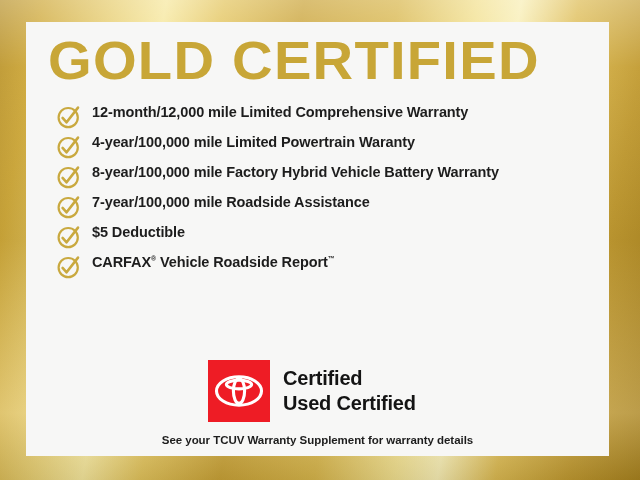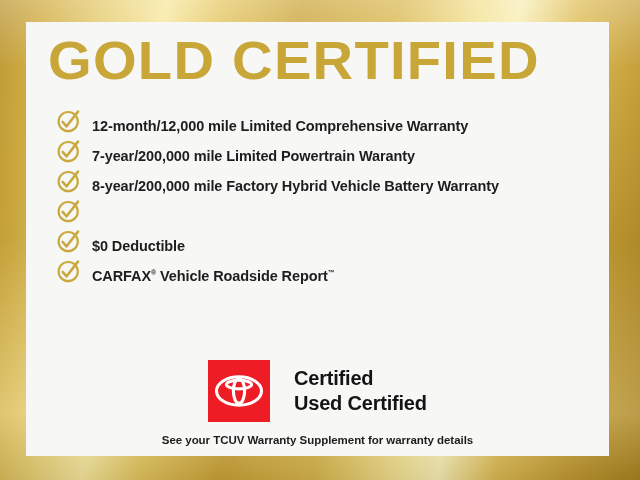--- a/index.html
+++ b/index.html
@@ -81,21 +81,21 @@
 
   
   .benefits {
     position: absolute;
     left: 30px;
     top: 82px;
     width: 545px;
   }
   .benefit-row {
     display: flex;
-    align-items: flex-end;
+    align-items: flex-start;
     height: 30px;
   }
   .check-icon {
     flex: 0 0 auto;
     width: 26px;
     height: 26px;
     margin-right: 10px;
     display: block;
   }
   .benefit-text {
@@ -120,21 +120,21 @@
     align-items: center;
   }
   .toyota-mark {
     width: 62px;
     height: 62px;
     background: #ee1c25;
     display: block;
     flex: 0 0 auto;
   }
   .lockup-text {
-    margin-left: 24px;
+    margin-left: 13px;
     font-size: 20px;
     line-height: 25px;
     font-weight: 700;
     color: #141414;
     letter-spacing: -0.2px;
   }
   .lockup-text div { white-space: nowrap; }
 
   
   .footer {
@@ -165,44 +165,45 @@
           <path d="M6.6 13.9 L10.6 18.3 L22.0 3.6" fill="none" stroke="#c9a93f" stroke-width="2.6" stroke-linecap="round" stroke-linejoin="round"></path>
         </svg>
         <span class="benefit-text">12-month/12,000 mile Limited Comprehensive Warranty</span>
       </div>
 
       <div class="benefit-row">
         <svg class="check-icon" viewBox="0 0 26 26">
           <circle cx="12.2" cy="13.6" r="9.6" fill="none" stroke="#c9a93f" stroke-width="2.2"></circle>
           <path d="M6.6 13.9 L10.6 18.3 L22.0 3.6" fill="none" stroke="#c9a93f" stroke-width="2.6" stroke-linecap="round" stroke-linejoin="round"></path>
         </svg>
-        <span class="benefit-text">7-year/200,000 mile Limited Powertrain Waranty</span>
-      </div>
-
-      <div class="benefit-row">
-        <svg class="check-icon" viewBox="0 0 26 26">
-          <circle cx="12.2" cy="13.6" r="9.6" fill="none" stroke="#c9a93f" stroke-width="2.2"></circle>
-          <path d="M6.6 13.9 L10.6 18.3 L22.0 3.6" fill="none" stroke="#c9a93f" stroke-width="2.6" stroke-linecap="round" stroke-linejoin="round"></path>
-        </svg>
-        <span class="benefit-text">8-year/200,000 mile Factory Hybrid Vehicle Battery Warranty</span>
-      </div>
-
-      <div class="benefit-row">
-        <svg class="check-icon" viewBox="0 0 26 26">
-          <circle cx="12.2" cy="13.6" r="9.6" fill="none" stroke="#c9a93f" stroke-width="2.2"></circle>
-          <path d="M6.6 13.9 L10.6 18.3 L22.0 3.6" fill="none" stroke="#c9a93f" stroke-width="2.6" stroke-linecap="round" stroke-linejoin="round"></path>
-        </svg>
-      </div>
-
-      <div class="benefit-row">
-        <svg class="check-icon" viewBox="0 0 26 26">
-          <circle cx="12.2" cy="13.6" r="9.6" fill="none" stroke="#c9a93f" stroke-width="2.2"></circle>
-          <path d="M6.6 13.9 L10.6 18.3 L22.0 3.6" fill="none" stroke="#c9a93f" stroke-width="2.6" stroke-linecap="round" stroke-linejoin="round"></path>
-        </svg>
-        <span class="benefit-text">$0 Deductible</span>
+        <span class="benefit-text">4-year/100,000 mile Limited Powertrain Waranty</span>
+      </div>
+
+      <div class="benefit-row">
+        <svg class="check-icon" viewBox="0 0 26 26">
+          <circle cx="12.2" cy="13.6" r="9.6" fill="none" stroke="#c9a93f" stroke-width="2.2"></circle>
+          <path d="M6.6 13.9 L10.6 18.3 L22.0 3.6" fill="none" stroke="#c9a93f" stroke-width="2.6" stroke-linecap="round" stroke-linejoin="round"></path>
+        </svg>
+        <span class="benefit-text">8-year/100,000 mile Factory Hybrid Vehicle Battery Warranty</span>
+      </div>
+
+      <div class="benefit-row">
+        <svg class="check-icon" viewBox="0 0 26 26">
+          <circle cx="12.2" cy="13.6" r="9.6" fill="none" stroke="#c9a93f" stroke-width="2.2"></circle>
+          <path d="M6.6 13.9 L10.6 18.3 L22.0 3.6" fill="none" stroke="#c9a93f" stroke-width="2.6" stroke-linecap="round" stroke-linejoin="round"></path>
+        </svg>
+        <span class="benefit-text">7-year/100,000 mile Roadside Assistance</span>
+      </div>
+
+      <div class="benefit-row">
+        <svg class="check-icon" viewBox="0 0 26 26">
+          <circle cx="12.2" cy="13.6" r="9.6" fill="none" stroke="#c9a93f" stroke-width="2.2"></circle>
+          <path d="M6.6 13.9 L10.6 18.3 L22.0 3.6" fill="none" stroke="#c9a93f" stroke-width="2.6" stroke-linecap="round" stroke-linejoin="round"></path>
+        </svg>
+        <span class="benefit-text">$5 Deductible</span>
       </div>
 
 
       <div class="benefit-row">
         <svg class="check-icon" viewBox="0 0 26 26">
           <circle cx="12.2" cy="13.6" r="9.6" fill="none" stroke="#c9a93f" stroke-width="2.2"></circle>
           <path d="M6.6 13.9 L10.6 18.3 L22.0 3.6" fill="none" stroke="#c9a93f" stroke-width="2.6" stroke-linecap="round" stroke-linejoin="round"></path>
         </svg>
         <span class="benefit-text"><span>CARFAX</span><sup>®</sup><span> Vehicle Roadside Report</span><sup>™</sup></span>
       </div>

